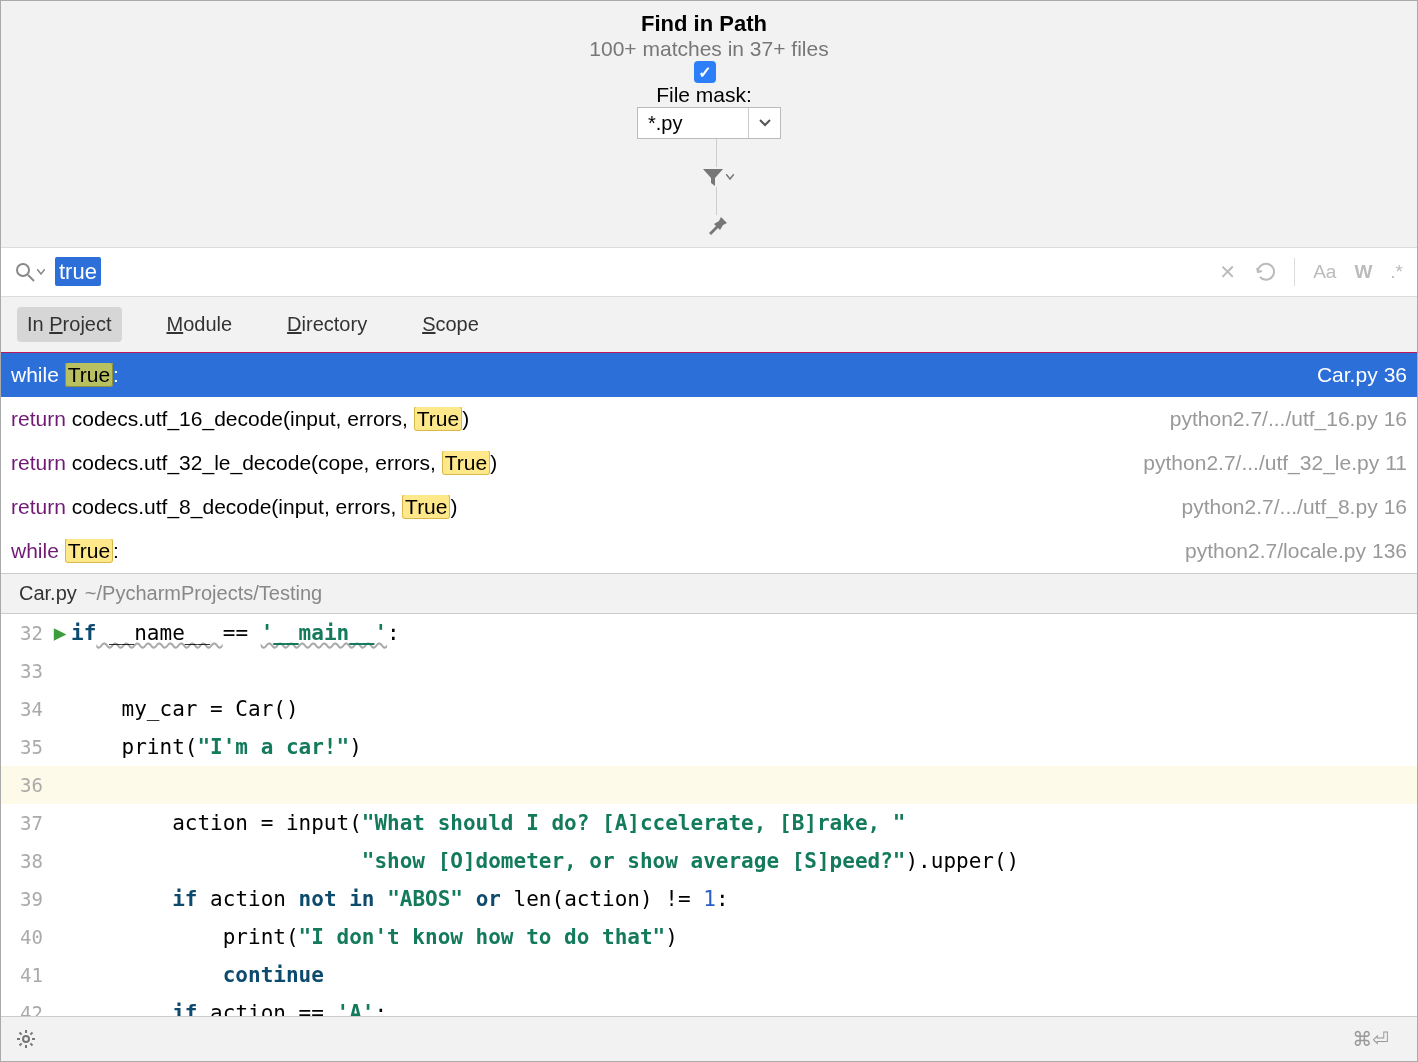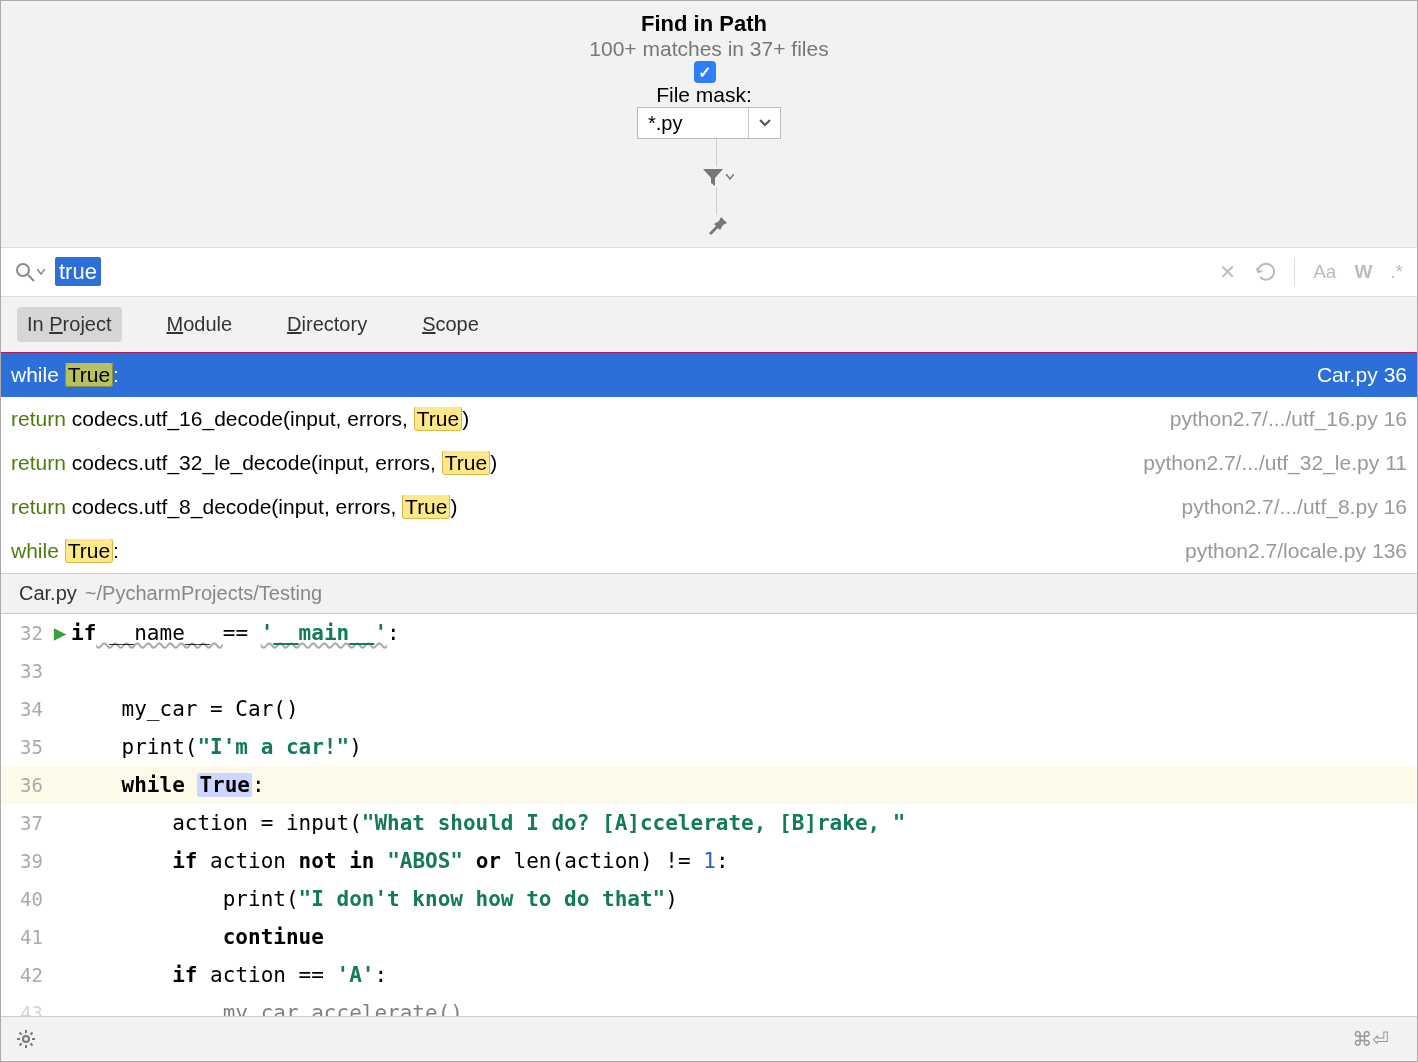--- a/index.html
+++ b/index.html
@@ -76,21 +76,21 @@
 .result-row {
   display: flex; align-items: center; padding: 8px 10px; font-size: 21px;
   font-family: inherit; cursor: pointer; height: 44px;
 }
 .result-row.selected { background: #2d6fd8; color: #fff; }
 .result-code { flex: 1; white-space: nowrap; overflow: hidden; }
 .result-path { color: #999; margin-right: 6px; }
 .result-line { color: #999; }
 .result-row.selected .result-path,
 .result-row.selected .result-line { color: #fff; }
-.kw-blue { color: #4d7c0f; }
+.kw-blue { color: #701a75; }
 .kw-hl { background: #ffe88a; border: 1px solid #d8b84a; border-radius: 3px; padding: 0 2px; color: #000; }
 .result-row.selected .kw-blue { color: #fff; }
 .result-row.selected .kw-hl { background: #b8c060; border-color: #8a9040; }
 .preview-header {
   display: flex; align-items: center; padding: 8px 18px; background: #f2f2f2;
   border-top: 1px solid #ccc; border-bottom: 1px solid #ccc; font-size: 20px;
 }
 .preview-file { color: #333; margin-right: 8px; }
 .preview-path { color: #888; }
 .editor {
@@ -98,21 +98,21 @@
   font-size: 21px; line-height: 38px; flex: 1; overflow: hidden;
 }
 .editor-line { display: flex; height: 38px; align-items: flex-end; }
 .editor-line.current { background: #fdfae9; }
 .gutter {
   width: 48px; text-align: right; color: #aaa; padding-right: 6px;
   font-size: 19px; user-select: none;
 }
 .gutter-icon { width: 22px; text-align: center; color: #3a9e3a; }
 .code { white-space: pre; }
-.c-kw { color: #000000; font-weight: 600; }
+.c-kw { color: #0c4a6e; font-weight: 600; }
 .c-str { color: #147a5c; font-weight: 600; }
 .c-id-underline { text-decoration: underline wavy #aaa; }
 .c-num { color: #2a5fc9; }
 .c-hl { background: #cdd6ff; border-radius: 2px; padding: 0 2px; }
 .footer {
   display: flex; align-items: center; padding: 10px 14px; background: #f2f2f2;
   border-top: 1px solid #ccc;
 }
 .footer-spacer { flex: 1; }
 .footer-shortcut { color: #999; margin-right: 14px; font-size: 20px; }
@@ -196,21 +196,21 @@
     <span class="result-code"><span class="kw-blue">while </span><span class="kw-hl">True</span><span>:</span></span>
     <span class="result-path">Car.py</span>
     <span class="result-line">36</span>
   </div>
   <div class="result-row">
     <span class="result-code"><span class="kw-blue">return </span><span>codecs.utf_16_decode(input, errors, </span><span class="kw-hl">True</span><span>)</span></span>
     <span class="result-path">python2.7/.../utf_16.py</span>
     <span class="result-line">16</span>
   </div>
   <div class="result-row">
-    <span class="result-code"><span class="kw-blue">return </span><span>codecs.utf_32_le_decode(input, errors, </span><span class="kw-hl">True</span><span>)</span></span>
+    <span class="result-code"><span class="kw-blue">return </span><span>codecs.utf_32_le_decode(cope, errors, </span><span class="kw-hl">True</span><span>)</span></span>
     <span class="result-path">python2.7/.../utf_32_le.py</span>
     <span class="result-line">11</span>
   </div>
   <div class="result-row">
     <span class="result-code"><span class="kw-blue">return </span><span>codecs.utf_8_decode(input, errors, </span><span class="kw-hl">True</span><span>)</span></span>
     <span class="result-path">python2.7/.../utf_8.py</span>
     <span class="result-line">16</span>
   </div>
   <div class="result-row">
     <span class="result-code"><span class="kw-blue">while </span><span class="kw-hl">True</span><span>:</span></span>
@@ -241,26 +241,30 @@
     <span class="code">    my_car = Car()</span>
   </div>
   <div class="editor-line">
     <span class="gutter">35</span>
       <span class="gutter-icon"></span>
     <span class="code"><span>    print(</span><span class="c-str">"I'm a car!"</span><span>)</span></span>
   </div>
   <div class="editor-line current">
     <span class="gutter">36</span>
       <span class="gutter-icon"></span>
-    <span class="code"><span class="c-kw">    while </span><span class="c-kw c-hl">True</span><span>:</span></span>
   </div>
   <div class="editor-line">
     <span class="gutter">37</span>
       <span class="gutter-icon"></span>
     <span class="code"><span>        action = input(</span><span class="c-str">"What should I do? [A]ccelerate, [B]rake, "</span></span>
+  </div>
+  <div class="editor-line">
+    <span class="gutter">38</span>
+      <span class="gutter-icon"></span>
+    <span class="code"><span>                       </span><span class="c-str">"show [O]dometer, or show average [S]peed?"</span><span>).upper()</span></span>
   </div>
   <div class="editor-line">
     <span class="gutter">39</span>
       <span class="gutter-icon"></span>
     <span class="code"><span>        </span><span class="c-kw">if</span><span> action </span><span class="c-kw">not in </span><span class="c-str">"ABOS"</span><span> </span><span class="c-kw">or</span><span> len(action) != </span><span class="c-num">1</span><span>:</span></span>
   </div>
   <div class="editor-line">
     <span class="gutter">40</span>
       <span class="gutter-icon"></span>
     <span class="code"><span>            print(</span><span class="c-str">"I don't know how to do that"</span><span>)</span></span>

